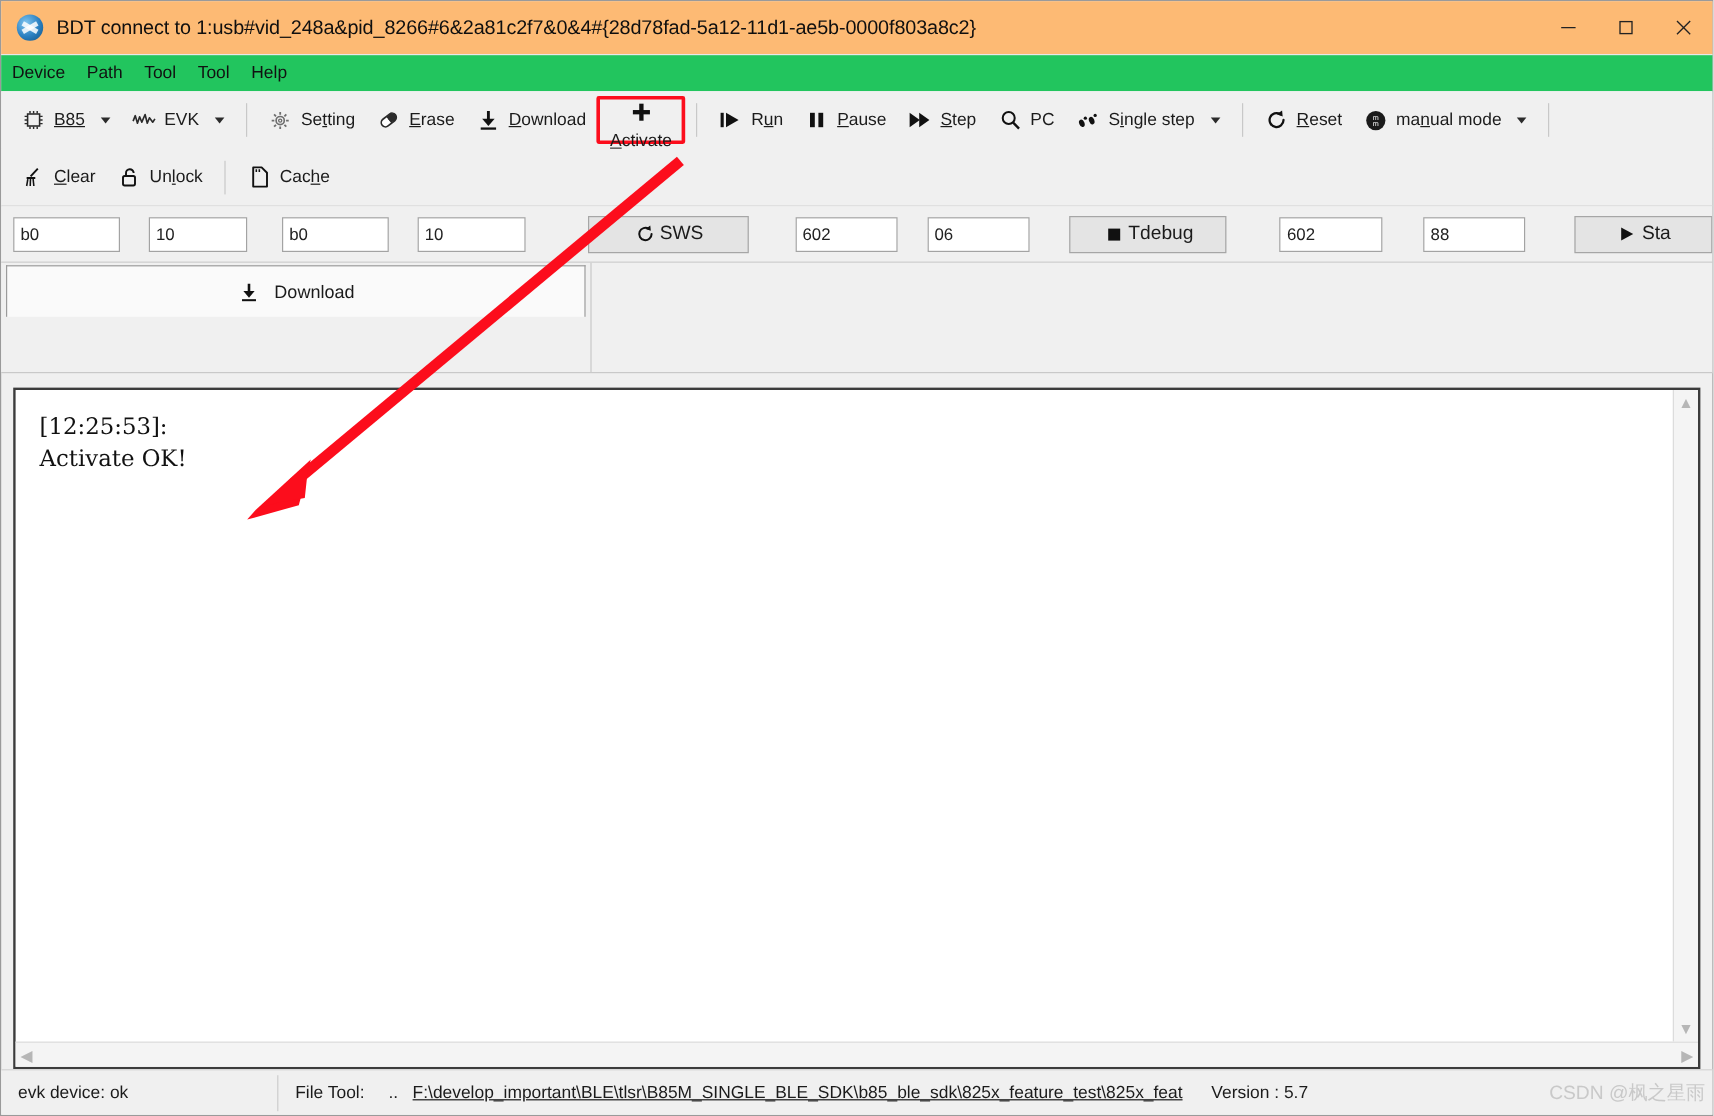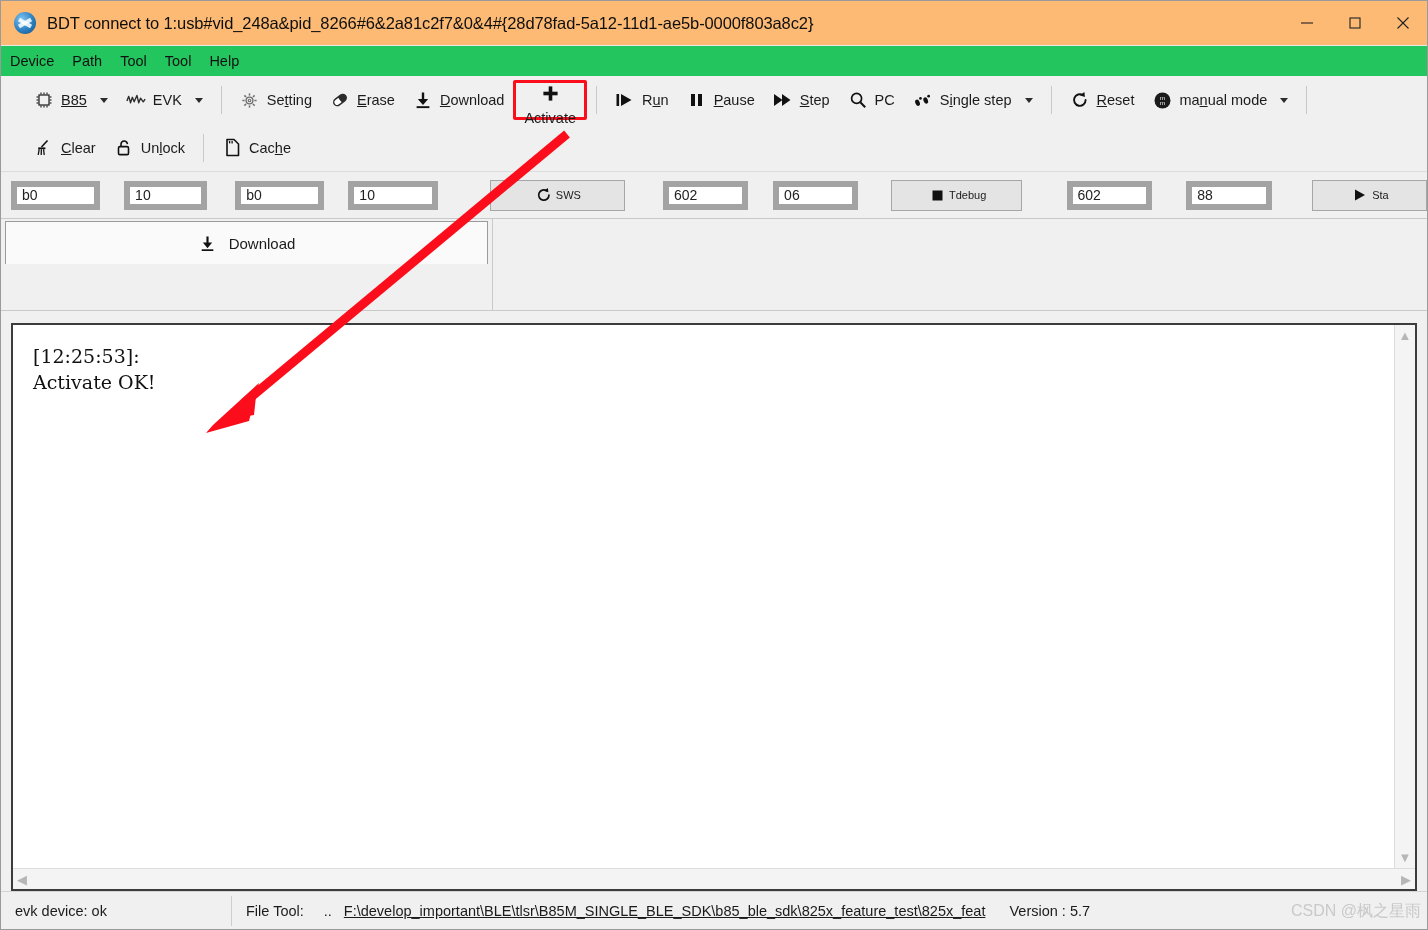--- a/index.html
+++ b/index.html
@@ -56,21 +56,21 @@
     height: 30px; min-height: 30px; display: flex; align-items: center;
     background: #22c55e;
   }
   .menu-item {
     font-size: 14.5px; color: #111; padding: 3px 9px; white-space: nowrap;
   }
 
   
   .toolbar {
     display: flex; align-items: center; background: #f0f0f0;
-    padding-left: 24px;
+    padding-left: 8px;
   }
   .tb-row1 { height: 48px; min-height: 48px; }
   .tb-row2 { height: 48px; min-height: 48px; border-bottom: 1px solid #dcdcdc; }
   .tb-btn {
     display: flex; align-items: center; gap: 7px;
     height: 34px; padding: 0 9px; white-space: nowrap;
     font-size: 14.5px; color: #1b1b1b;
   }
   .tb-btn.highlight {
     border: 3px solid #fc0d1c; border-radius: 2px; padding: 0 8px; height: 40px; flex-direction: column;
@@ -88,28 +88,28 @@
   .ico svg { display: block; }
 
   
   .fieldrow {
     height: 47px; min-height: 47px; display: flex; align-items: center;
     background: #f0f0f0; padding-left: 10px; gap: 0;
     border-bottom: 1px solid #c9c9c9;
     overflow: hidden;
   }
   .tbox {
-    height: 29px; border: 6px solid #a3a3a3; background: #ffffff;
+    height: 29px; border: 1px solid #a3a3a3; background: #ffffff;
     font-size: 14px; color: #222; padding: 0 5px;
     display: flex; align-items: center; font-family: "Liberation Sans", sans-serif;
   }
   .gbtn {
     height: 31px; border: 1px solid #a6a6a6; background: #e4e4e4;
     display: flex; align-items: center; justify-content: center; gap: 2px;
-    font-size: 11px; color: #1b1b1b;
+    font-size: 16px; color: #1b1b1b;
   }
 
   
   .tabzone {
     height: 92px; min-height: 92px; display: flex;
     background: #f0f0f0; border-bottom: 1px solid #c9c9c9;
   }
   .tabcol { display: flex; flex-direction: column; }
   .tabcol.left { width: 492px; border-right: 1px solid #c9c9c9; }
   .tabcol.mid  { width: 512px; border-right: 1px solid #c9c9c9; }

